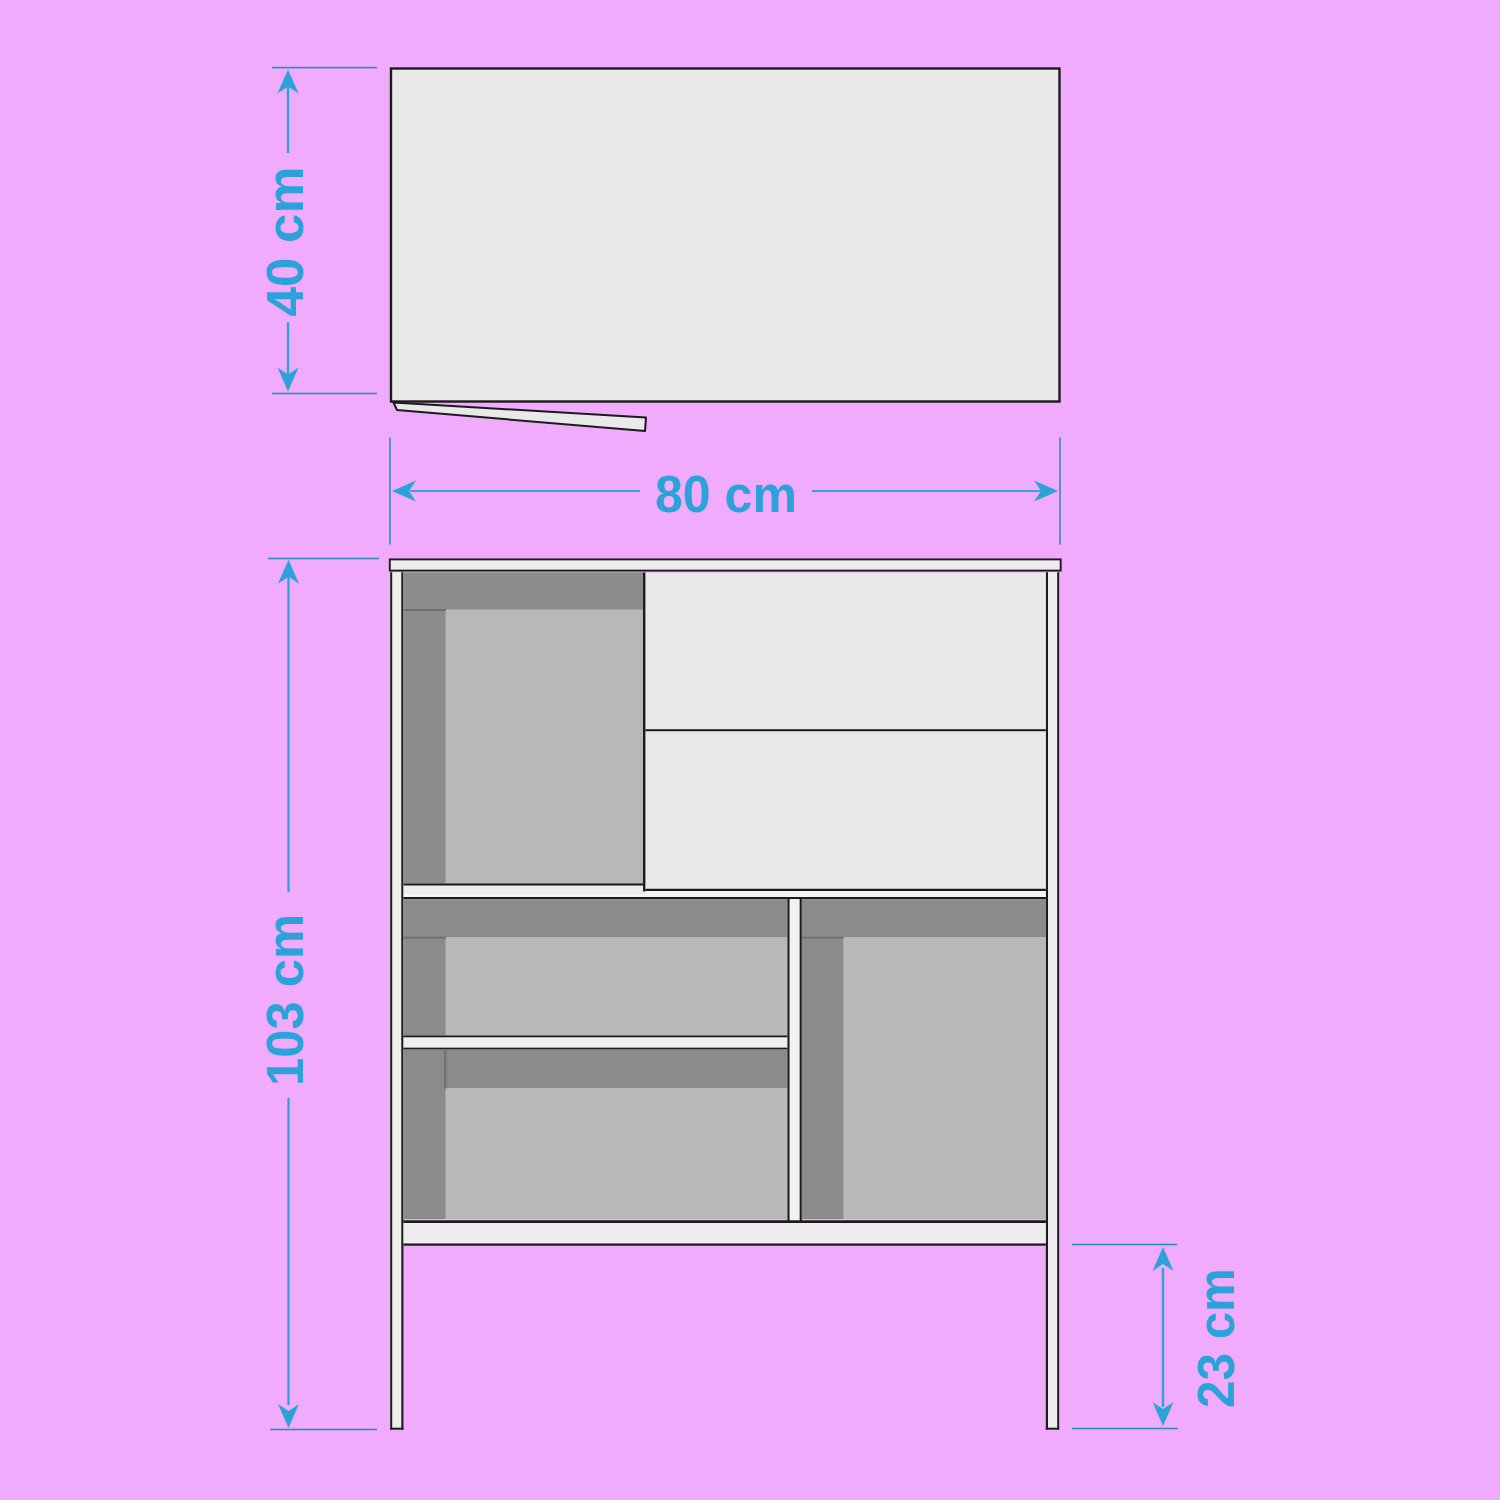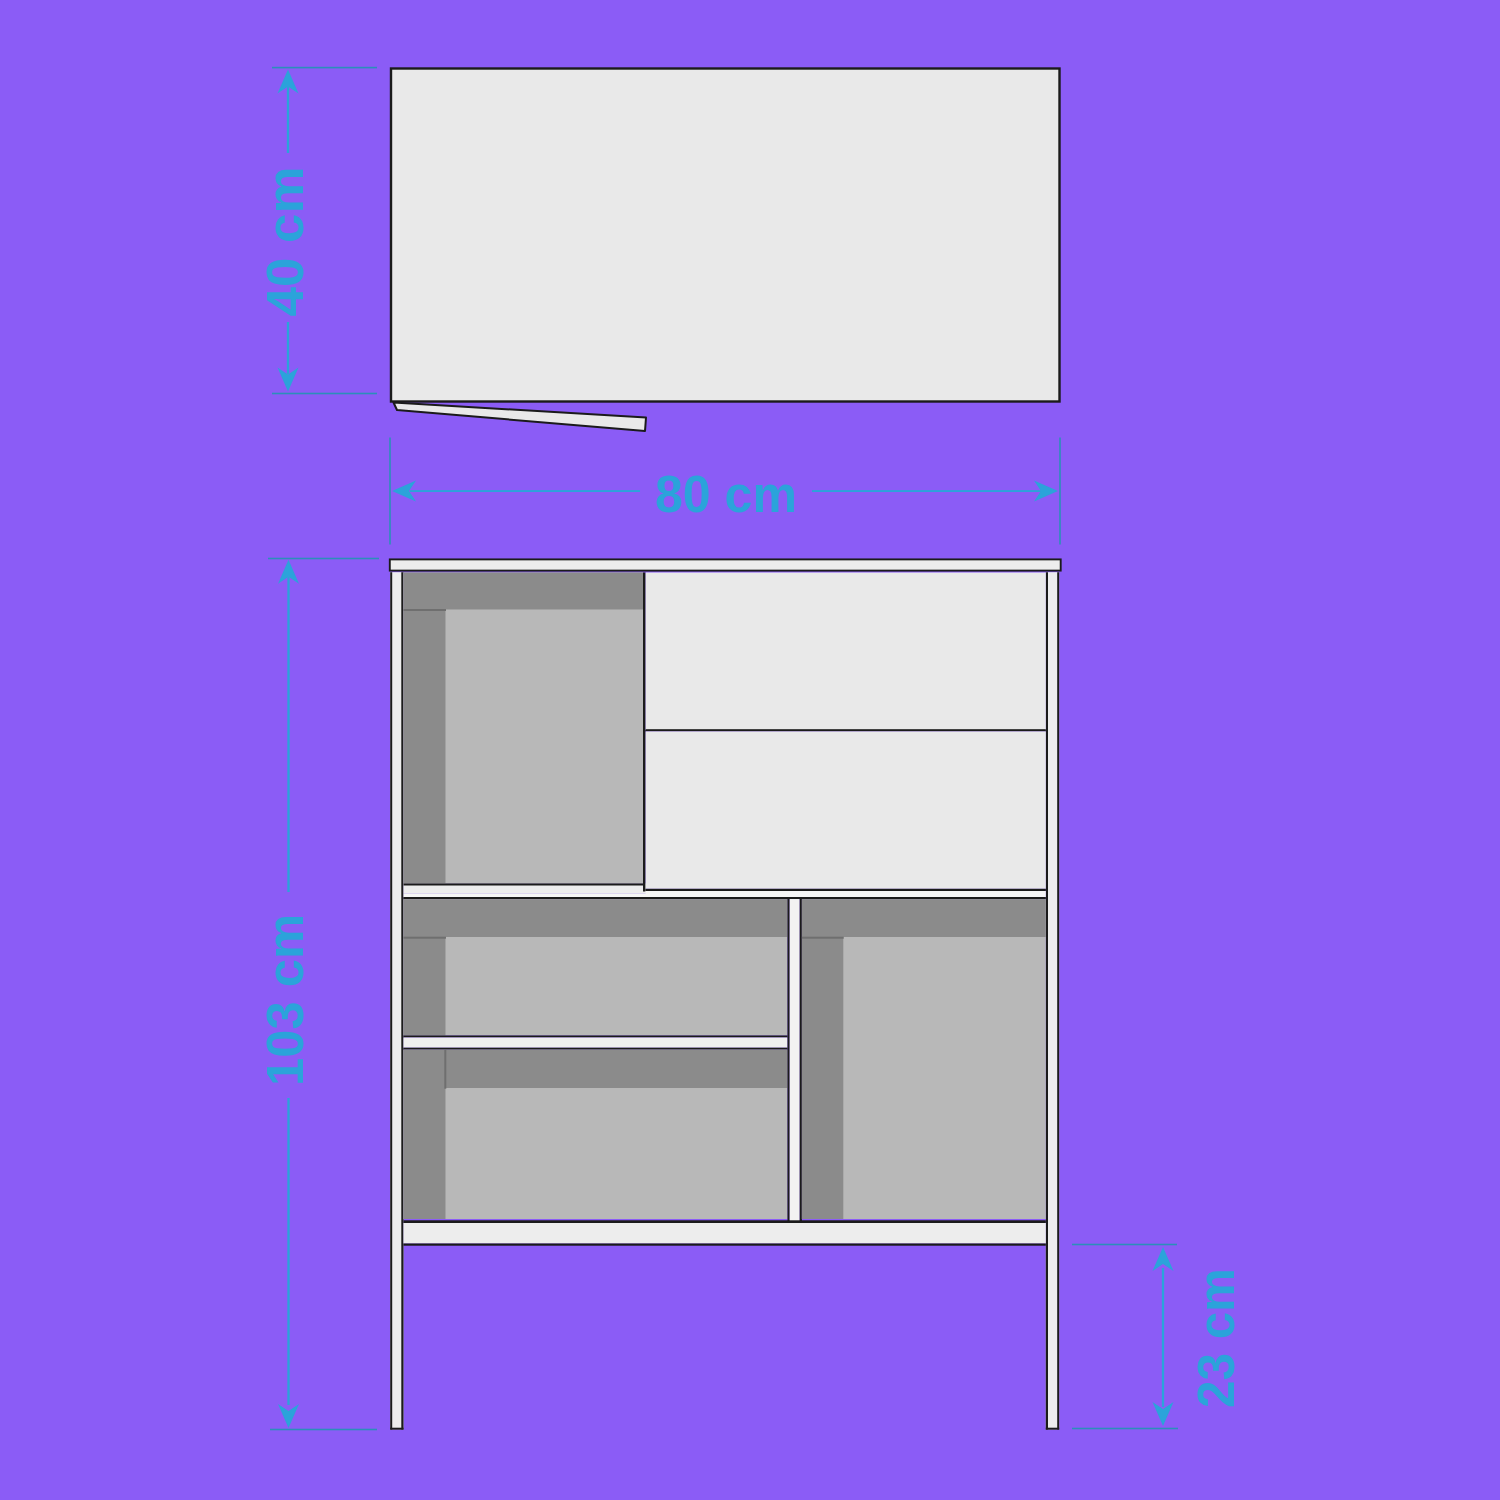--- a/index.html
+++ b/index.html
@@ -1,16 +1,16 @@
 <!DOCTYPE html>
 <html><head>
 <meta charset="utf-8">
 <style>
   html,body{margin:0;padding:0;background:#ffffff;}
-  .wrap{width:1500px;height:1500px;position:relative;background:#8b5cf6;overflow:hidden;}
+  .wrap{width:1500px;height:1500px;position:relative;background:#f0abfc;overflow:hidden;}
   svg{display:block;}
   text{font-family:"Liberation Sans", sans-serif;font-weight:bold;fill:#2ba3da;}
 </style>
 </head>
 <body>
 <div class="wrap">
 <svg width="1500" height="1500" viewBox="0 0 1500 1500">
 
 <rect x="391" y="68.5" width="668.5" height="333" fill="#e9e9e9" stroke="#1b1b1b" stroke-width="2.4"></rect>
 

